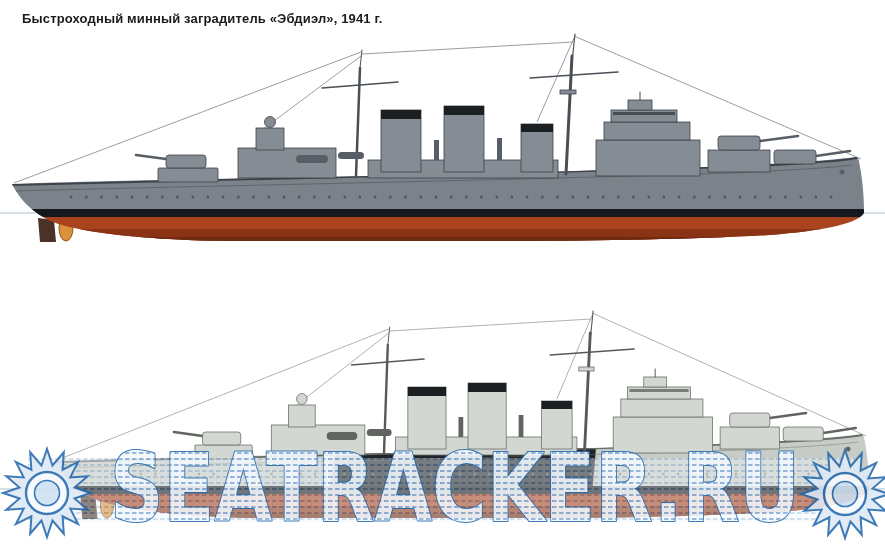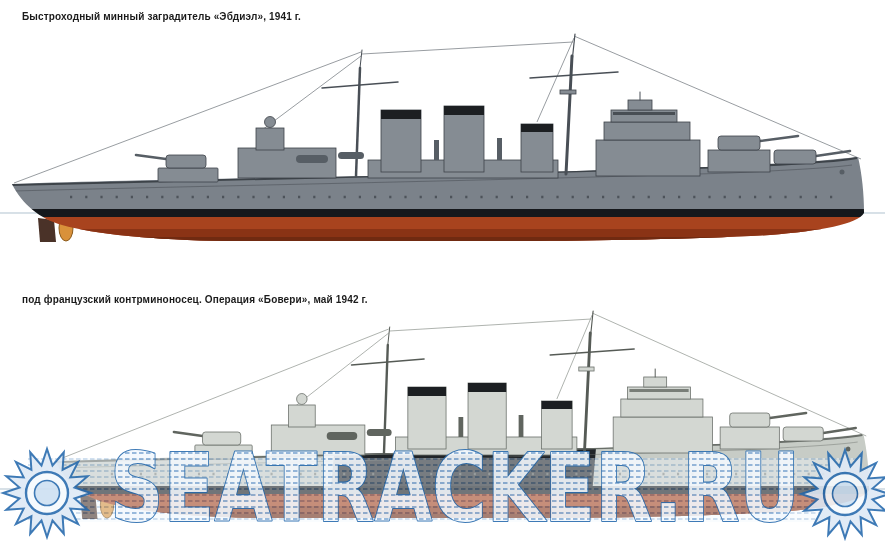--- a/index.html
+++ b/index.html
@@ -2,21 +2,21 @@
 <html><head>
 <meta charset="utf-8">
 <style>
   html,body{margin:0;padding:0;background:#e8e8e8;}
   .page{
     position:relative;width:885px;height:554px;background:#ffffff;
     overflow:hidden;font-family:"Liberation Sans",sans-serif;
     margin:0 auto;
   }
   .caption{
-    position:absolute;left:22px;font-weight:bold;font-size:10px;
+    position:absolute;left:22px;font-weight:bold;font-size:13px;
     line-height:1.35;color:#1b1b1b;letter-spacing:.15px;white-space:pre;
     z-index:3;
   }
   #cap1{top:10px;}
   #cap2{top:279px;}
   svg.scene{position:absolute;left:0;top:0;z-index:1;}
 
   
   .sealine{stroke:#9db3c2;stroke-width:1;opacity:.8;}
 
@@ -48,21 +48,21 @@
     paint-order:stroke;stroke-linejoin:round;stroke-width:2.2px;
   }
 </style>
 </head>
 <body>
 
 <div class="page">
 
   <div class="caption" id="cap1">Быстроходный минный заградитель «Эбдиэл», 1941 г.</div>
 
-  <div class="caption" id="cap2"><br><span>под французский контрминоносец. Операция «Бовери», май 1942 г.</span></div>
+  <div class="caption" id="cap2"><br></div>
 
   <svg class="scene" width="885" height="554" viewBox="0 0 885 554" xmlns="http://www.w3.org/2000/svg">
 
     <defs>
       <clipPath id="hullClip">
         <path d="M 12,162 C 100,159 200,157 320,155 C 480,152 620,148 730,144
                  C 790,141 835,138 855,135 L 858,135
                  C 862,152 864,172 864,191
                  C 858,202 820,209 770,213 C 700,217 600,219 520,219
                  L 230,219 C 150,218 95,212 62,203 C 40,197 22,182 12,162 Z"></path>

